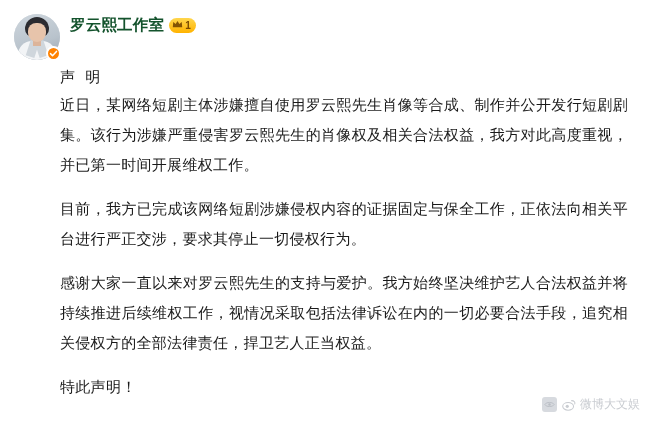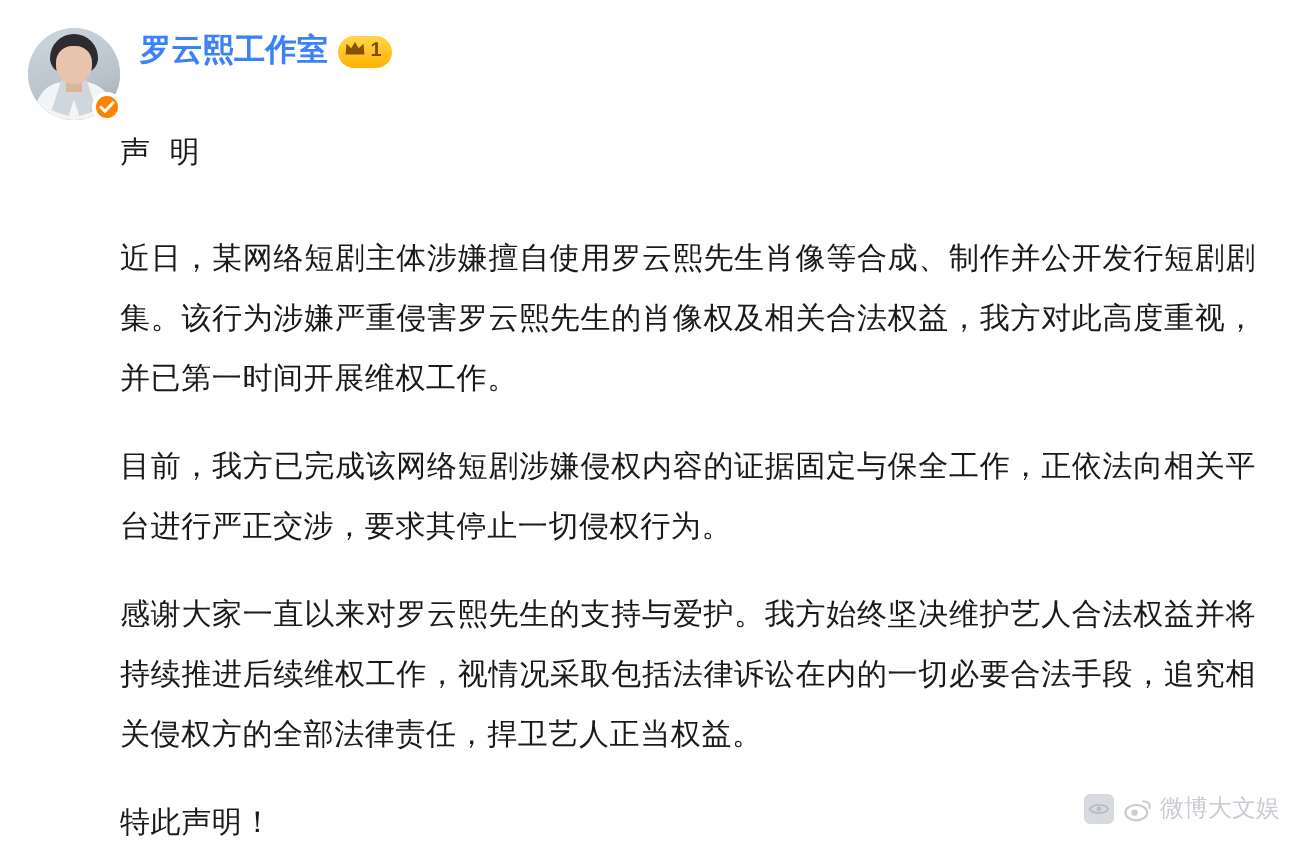--- a/index.html
+++ b/index.html
@@ -122,21 +122,21 @@
     min-width: 0;
   }
   .name-row {
     display: flex;
     align-items: center;
     gap: 5px;
   }
   .nickname {
     font-size: 15.5px;
     font-weight: bold;
-    color: #3b82f6;
+    color: #14532d;
     letter-spacing: 0.2px;
   }
   .crown-badge {
     display: inline-flex;
     align-items: center;
     gap: 2px;
     background: linear-gradient(180deg, #ffd64d 0%, #ffb300 100%);
     color: #7a4a00;
     font-size: 10px;
     line-height: 1;
@@ -159,23 +159,22 @@
   .content {
     padding: 6px 22px 0 60px;
     color: #1a1a1a;
     font-size: 15px;
     line-height: 30px;
     letter-spacing: 0.3px;
   }
   .title {
     font-size: 15px;
     line-height: 30px;
-    margin-bottom: 24px;
+    margin-bottom: 0;
     letter-spacing: 3px;
-    font-family: Liberation Serif, serif;
   }
   .para {
     margin: 0 0 14px 0;
     text-align: justify;
     font-family: Liberation Mono, monospace;
   }
   .para:last-child { margin-bottom: 0; }
   
   .watermark {
     position: absolute;

